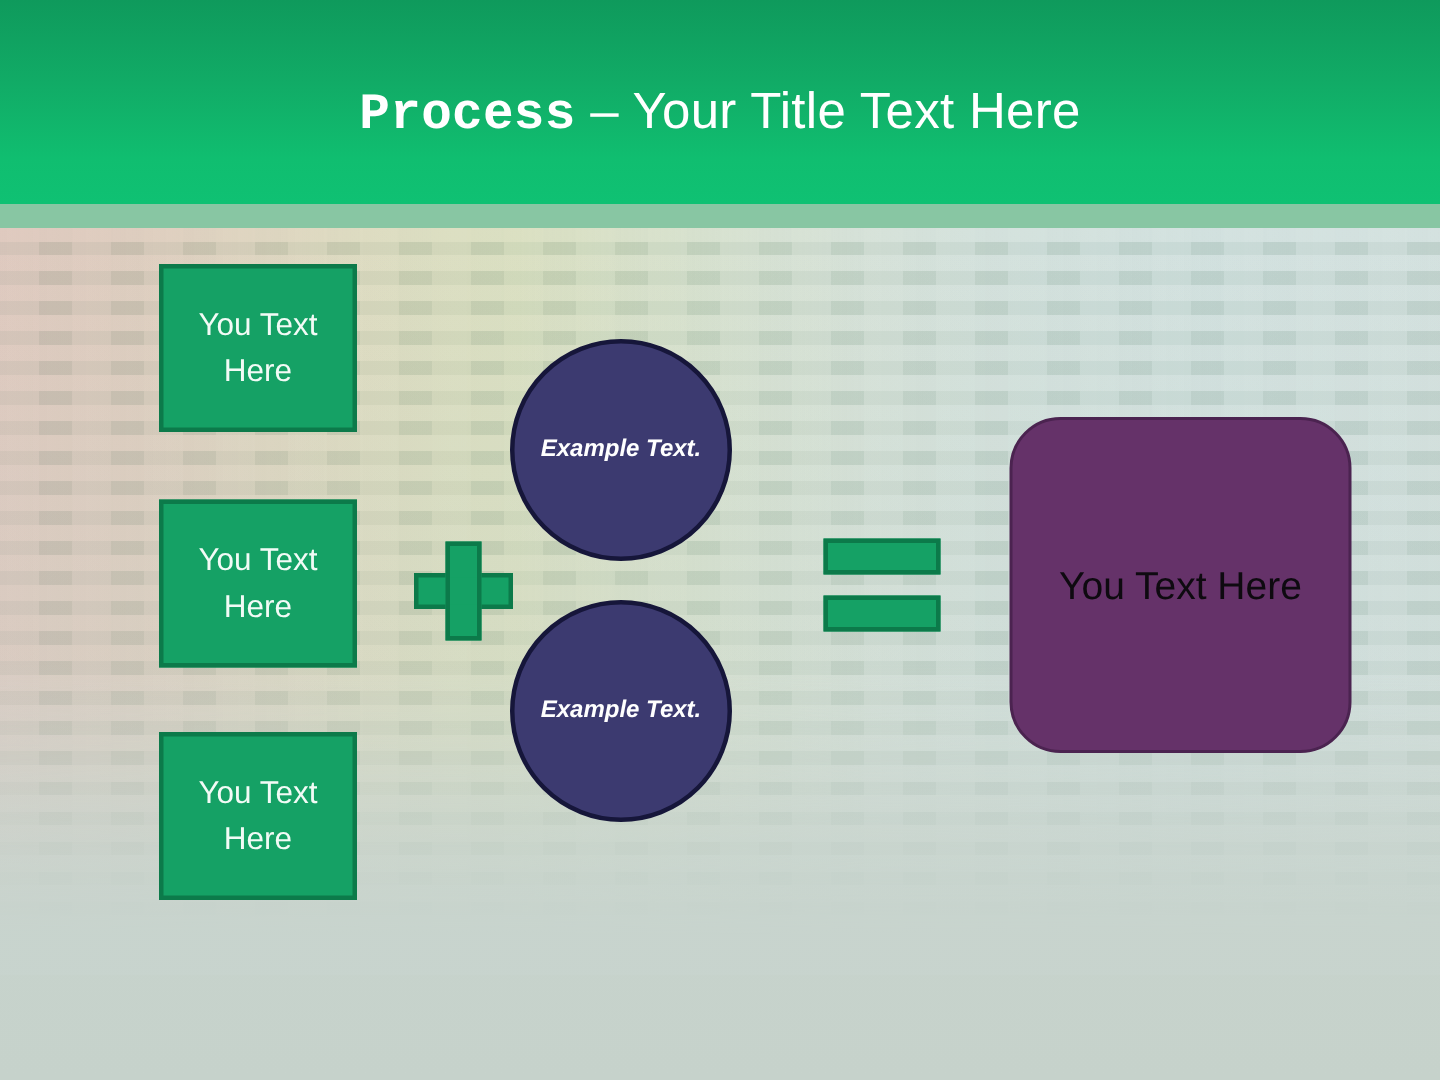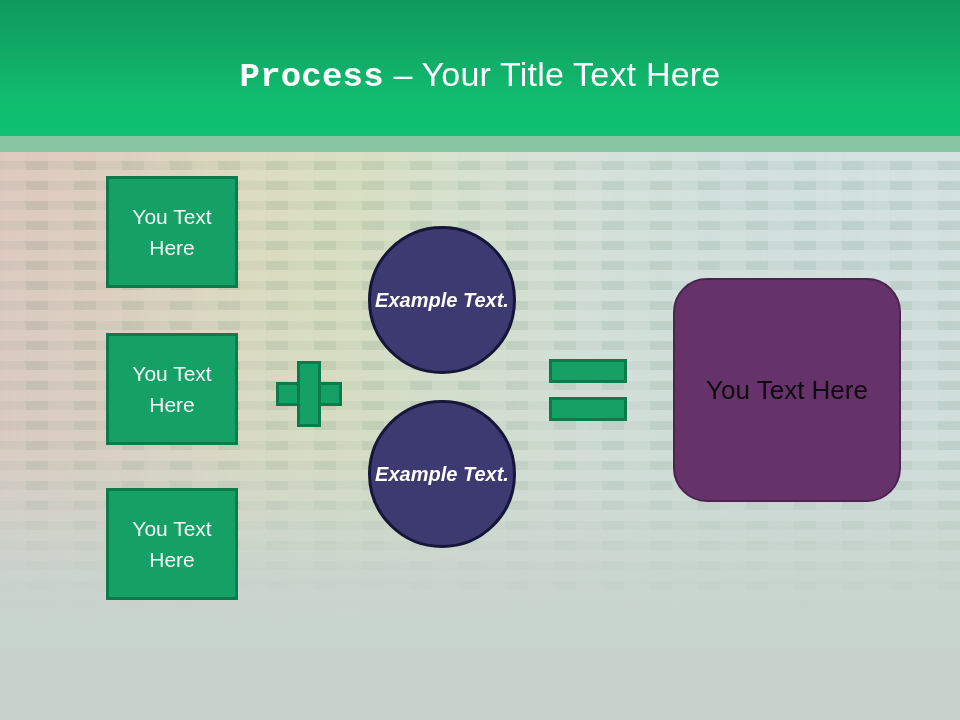--- a/index.html
+++ b/index.html
@@ -160,32 +160,32 @@
   .plus-op .inner {
     position: absolute;
     left: 24px; top: 24px;
     width: 18px; height: 18px;
     background: #15a165;
   }
 
   
   .navy-circle {
     position: absolute;
-    left: 368px;
+    left: 340px;
     width: 148px;
     height: 148px;
     border-radius: 50%;
     background: #3c3a70;
     border: 3px solid #16163a;
     box-sizing: border-box;
     display: flex;
     align-items: center;
     justify-content: center;
     color: #ffffff;
-    font-size: 20px;
+    font-size: 16px;
     line-height: 22px;
     font-weight: bold;
     font-style: italic;
     text-align: center;
   }
   .navy-circle.c1 { top: 226px; }
   .navy-circle.c2 { top: 400px; }
 
   
   .equals-op {

